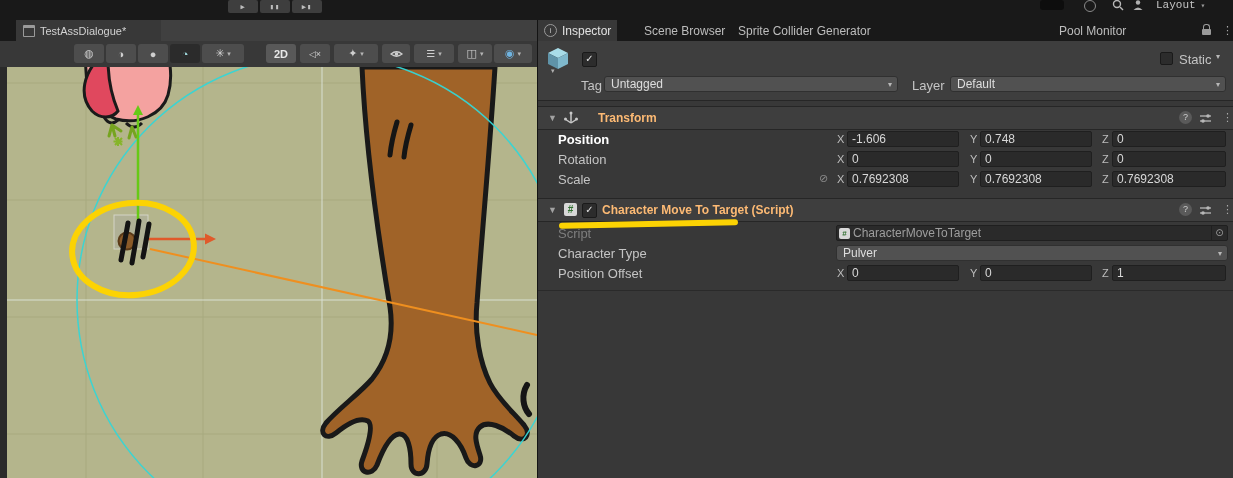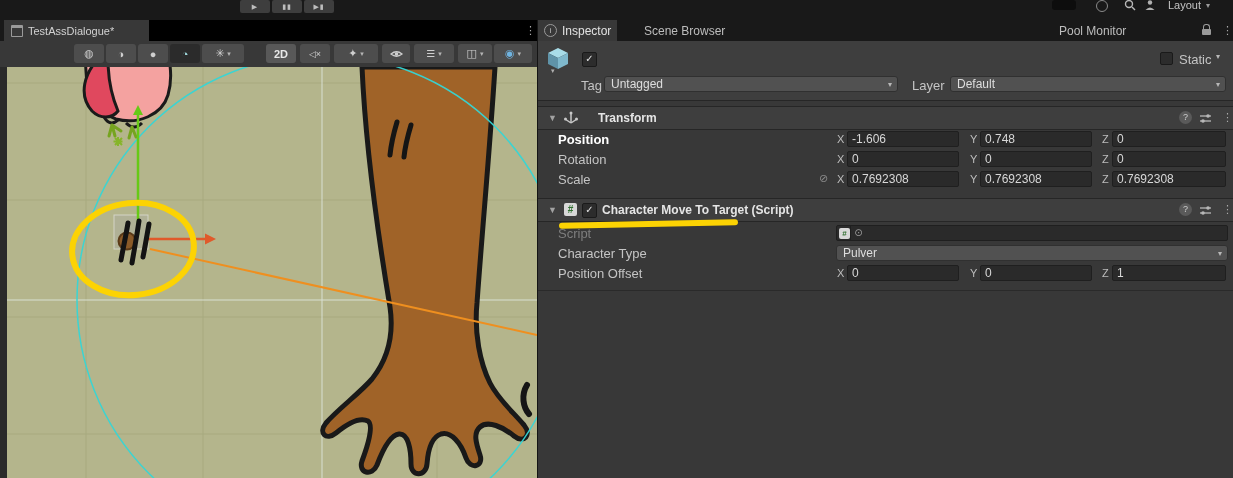--- a/index.html
+++ b/index.html
@@ -1,28 +1,28 @@
 <!DOCTYPE html>
 <html><head>
 <meta charset="utf-8">
 <style>
   html,body{margin:0;padding:0;background:#101010;}
   body{font-family:"Liberation Sans","DejaVu Sans",sans-serif;font-size:12px;color:#c8c8c8;}
   .stage{position:relative;width:1233px;height:478px;background:#191919;overflow:hidden;}
   .abs{position:absolute;}
   
-  .topbar{left:12px;top:0;width:1022px;height:20px;background:#191919;}
+  .topbar{left:0;top:0;width:1022px;height:20px;background:#191919;font-family:Liberation Mono, monospace;}
   .pbtn{width:30px;height:13px;background:#3e3e3e;border-radius:2px;display:flex;align-items:center;justify-content:center;color:#bdbdbd;font-size:7px;letter-spacing:1px;}
   .playgroup{left:228px;top:0;display:flex;gap:2px;}
   .tr-pill{left:1040px;top:0;width:24px;height:10px;background:#0d0d0d;border-radius:3px;}
   .tr-circle{left:1084px;top:0;width:10px;height:10px;border:1px solid #8a8a8a;border-radius:50%;}
   .layoutlbl{left:1156px;top:-1px;color:#c4c4c4;font-size:11px;display:flex;gap:5px;align-items:center;}
   .layoutlbl .arr{font-size:8px;color:#9a9a9a;}
   
-  .scene-tabbar{left:4px;top:20px;width:537px;height:21px;background:#000000;}
+  .scene-tabbar{left:16px;top:20px;width:537px;height:21px;background:#404040;}
   .scene-tab{left:0;top:0;height:21px;width:138px;background:#383838;display:flex;align-items:center;gap:5px;padding-left:7px;color:#d2d2d2;font-size:11px;}
   .wicon{width:10px;height:8px;border:1px solid #9a9a9a;border-top-width:3px;border-radius:1px;}
   .kebab{color:#aaaaaa;font-size:11px;}
   .scene-toolbar{left:0;top:41px;width:537px;height:26px;background:#383838;border-bottom:1px solid #262626;}
   .tbtn{position:absolute;top:3px;height:19px;background:#4d4d4d;border-radius:3px;display:flex;align-items:center;justify-content:center;color:#cfcfcf;font-size:11px;gap:3px;}
   .tbtn .arr{font-size:7px;color:#b5b5b5;}
   .tbtn.sel{background:#2b2b2b;color:#9fd8dc;}
   .tbtn.on{background:#585858;color:#e8e8e8;font-weight:bold;font-size:11px;}
   .scene-view{left:0;top:67px;width:537px;height:411px;}
   
@@ -37,21 +37,21 @@
   .checkbox{width:13px;height:13px;background:#2c2c2c;border:1px solid #1a1a1a;border-radius:2px;color:#e2e2e2;font-size:10px;line-height:12px;text-align:center;}
   .checkbox.empty{color:transparent;}
   .namefield{height:18px;background:#2a2a2a;border:1px solid #1f1f1f;border-radius:3px;color:#ffffff;font-weight:bold;font-size:12px;padding:0 5px;box-sizing:border-box;font-family:"Liberation Sans",sans-serif;outline:none;}
   .lbl{color:#c4c4c4;font-size:13px;white-space:nowrap;}
   .lbl.dim{color:#7e7e7e;text-align:right;}
   .lbl.boldwhite{color:#ffffff;font-weight:bold;}
   .dropdown{background:#515151;border:1px solid #303030;border-radius:3px;height:16px;display:flex;align-items:center;justify-content:space-between;padding:0 5px 0 6px;color:#dedede;font-size:12px;box-sizing:border-box;}
   .dropdown .arr{font-size:8px;color:#b8b8b8;margin-left:4px;}
   .comp-header{left:0;width:696px;height:22px;background:#3e3e3e;border-top:1px solid #262626;border-bottom:1px solid #262626;}
   .fold{color:#a2a2a2;font-size:9px;}
-  .comp-title{color:#e5e5e5;font-weight:bold;font-size:12px;white-space:nowrap;}
+  .comp-title{color:#fdba74;font-weight:bold;font-size:12px;white-space:nowrap;}
   .help{width:13px;height:13px;border-radius:50%;background:#5a5a5a;color:#cfcfcf;font-size:9px;line-height:13px;text-align:center;}
   .nfield{height:16px;background:#2a2a2a;border:1px solid #1f1f1f;border-radius:2px;color:#d8d8d8;font-size:12px;line-height:15px;padding:0 4px;box-sizing:border-box;overflow:hidden;white-space:nowrap;}
   .axislbl{color:#bdbdbd;font-size:11px;}
   .objfield{height:16px;background:#2a2a2a;border:1px solid #1f1f1f;border-radius:2px;display:flex;align-items:center;box-sizing:border-box;color:#9e9e9e;font-size:12px;}
   .objfield .txt{flex:1;padding-left:3px;white-space:nowrap;overflow:hidden;}
   .objfield .picker{width:15px;border-left:1px solid #1f1f1f;text-align:center;color:#9a9a9a;font-size:10px;line-height:14px;}
   .scripticon{width:13px;height:13px;background:#d8d8d8;border-radius:2px;color:#2f6f2f;font-weight:bold;font-size:10px;line-height:13px;text-align:center;}
   .scripticon.mini{width:11px;height:11px;font-size:8px;line-height:11px;margin-left:2px;}
   .addcomp{height:21px;background:#585858;border:1px solid #3a3a3a;border-radius:3px;color:#e2e2e2;font-size:12px;display:flex;align-items:center;justify-content:center;}
   .underline{background:#fcd303;border-radius:3px;transform:rotate(-1.2deg);}
@@ -207,20 +207,23 @@
 
   <div class="abs inspector">
 
     <div class="abs insp-tabs">
       <div class="itab active" style="left:0">
         <span class="circle-i">i</span>
         <span>Inspector</span>
       </div>
       <div class="itab" style="left:100px">
           <span>Scene Browser</span>
+        </div>
+      <div class="itab" style="left:194px">
+          <span>Sprite Collider Generator</span>
         </div>
       <div class="itab" style="left:515px">
           <span>Pool Monitor</span>
         </div>
       <span class="lockicon" style="left:664px;top:9px"></span>
       <span class="abs kebab" style="left:684px;top:4px">⋮</span>
     </div>
 
     <div class="abs go-header">
       <svg class="abs" style="left:8px;top:6px" width="24" height="26">
@@ -316,20 +319,21 @@
       </svg>
       <span class="abs kebab" style="left:684px;top:4px">⋮</span>
     </div>
 
     <div class="abs underline" style="left:21px;top:201px;width:179px;height:6px"></div>
 
     <div class="abs" style="left:0;top:204px;width:696px;height:20px">
       <span class="abs lbl dim" style="left:20px;top:2px">Script</span>
       <div class="abs objfield" style="left:298px;top:1px;width:392px">
         <span class="scripticon mini">#</span>
+        <span class="txt">CharacterMoveToTarget</span>
         <span class="picker">⊙</span>
       </div>
     </div>
     <div class="abs" style="left:0;top:224px;width:696px;height:20px">
       <span class="abs lbl" style="left:20px;top:2px">Character Type</span>
       <div class="abs dropdown" style="left:298px;top:1px;width:392px">
         <span>Pulver</span>
         <span class="arr">▾</span>
       </div>
     </div>

